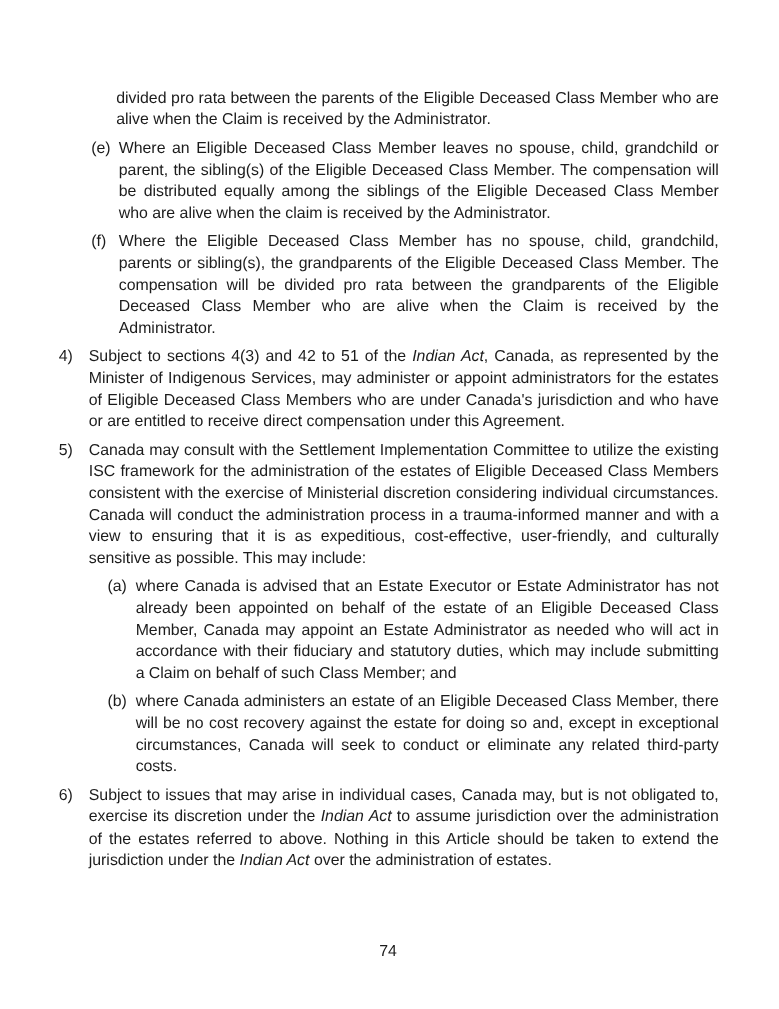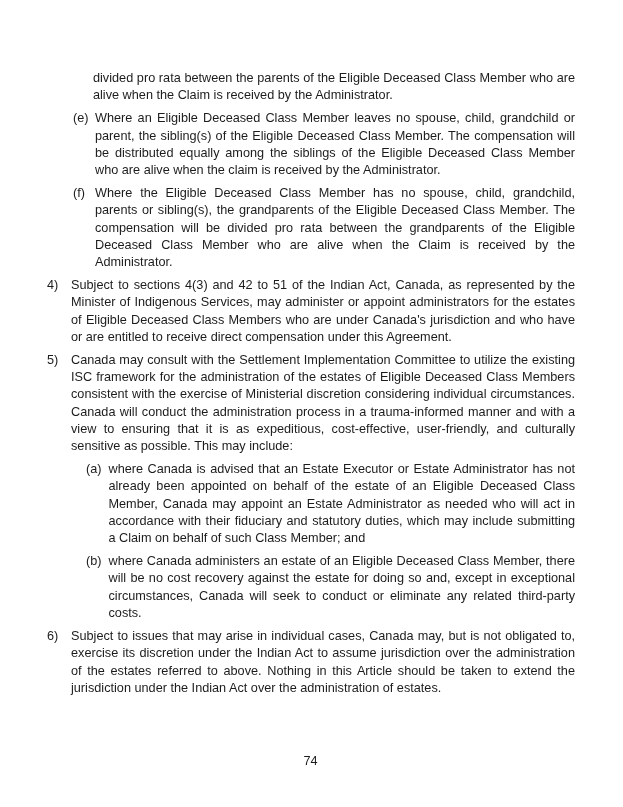--- a/index.html
+++ b/index.html
@@ -43,20 +43,21 @@
     margin-left: 39px;
     padding-left: 22.5px; 
   }
   .marker {
     position: absolute;
     left: 0;
     top: 0;
     text-align: left;
   }
   .it {
+    font-style: italic;
   }
   .page-number {
     position: absolute;
     top: 753px;
     left: 0;
     width: 100%;
     text-align: center;
     font-size: 12.7px;
     color: #1c1c1c;
   }

